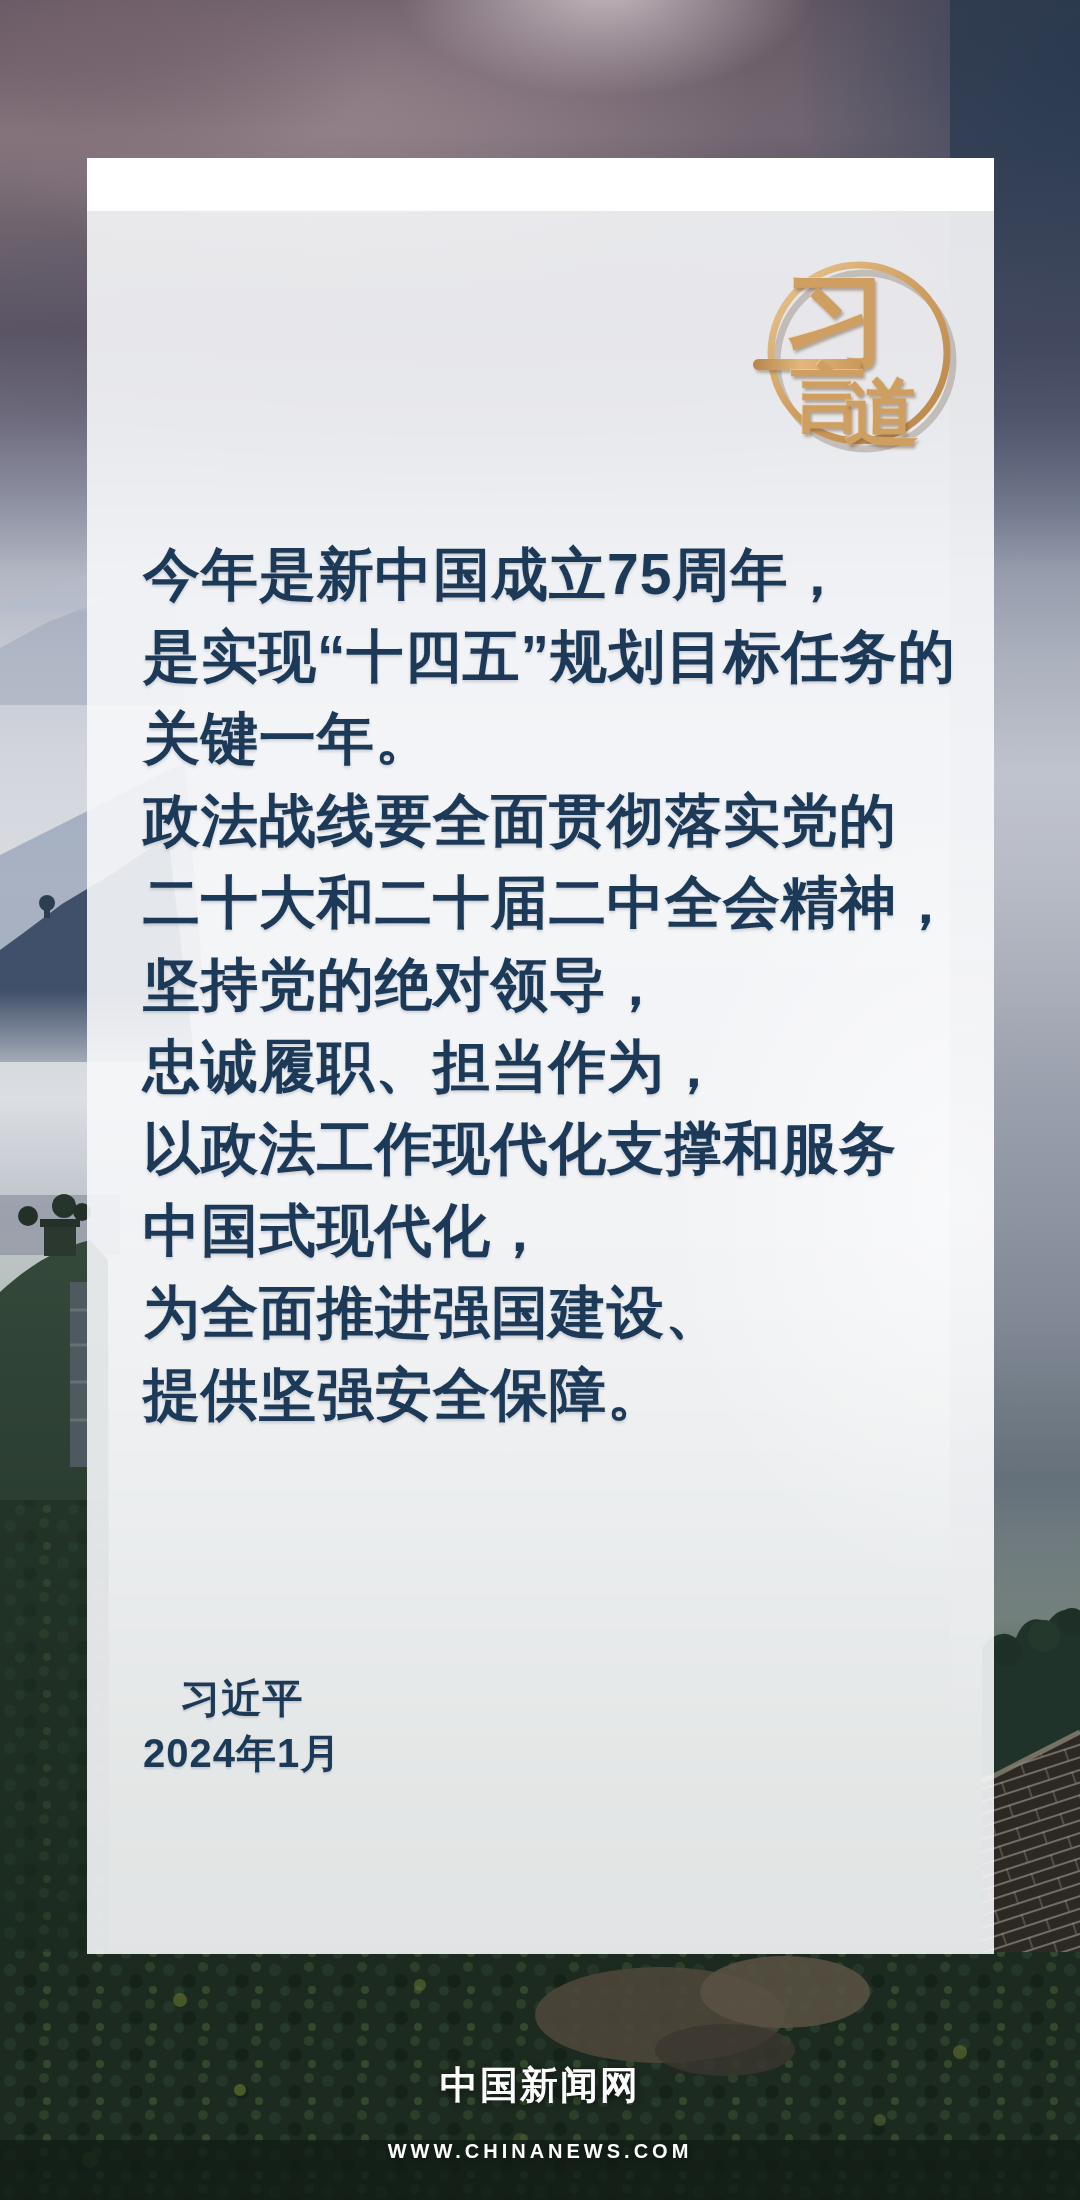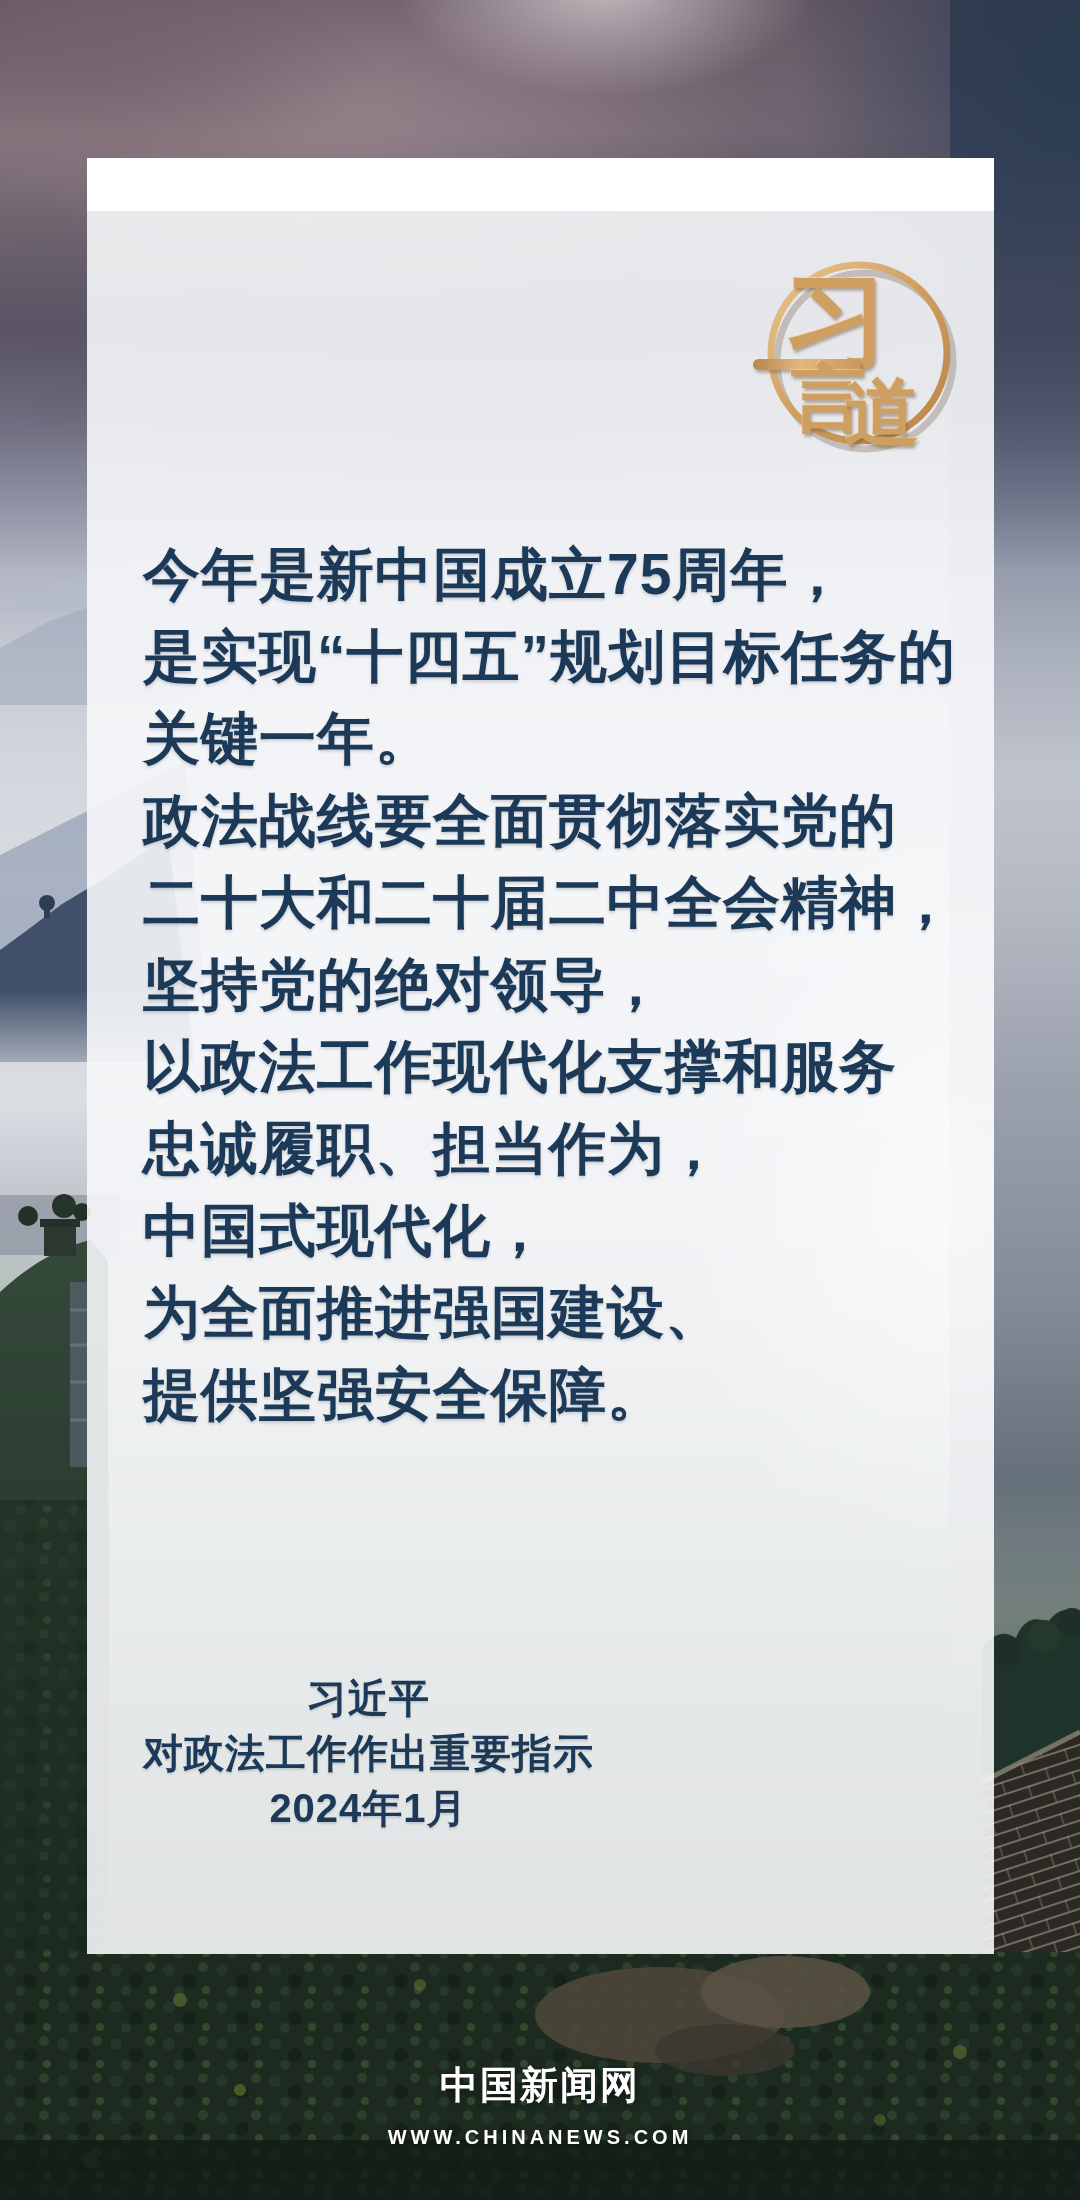--- a/index.html
+++ b/index.html
@@ -95,21 +95,21 @@
   
   .brand{
     position:absolute; left:0; right:0; top:2052px; text-align:center; color:#ffffff;
   }
   .brand-logo{
     font-family:"DejaVu Serif","Liberation Serif",serif;
     font-size:38px; font-weight:700; letter-spacing:2px; line-height:66px;
     text-shadow:0 2px 8px rgba(0,0,0,.45);
   }
   .brand-url{
-    margin-top:8px; font-size:20px; font-weight:700; letter-spacing:4px;
+    margin-top:22px; font-size:20px; font-weight:700; letter-spacing:4px;
     text-shadow:0 1px 5px rgba(0,0,0,.45);
   }
 </style>
 </head>
 <body>
 
 <div class="poster">
 
   <div class="bg-base"></div>
   <div class="bg-clouds"></div>
@@ -206,30 +206,29 @@
       <span class="badge-char badge-dao">道</span>
     </div>
 
     <div class="quote">
       <div class="line">今年是新中国成立75周年，</div>
       <div class="line">是实现“十四五”规划目标任务的</div>
       <div class="line">关键一年。</div>
       <div class="line">政法战线要全面贯彻落实党的</div>
       <div class="line">二十大和二十届二中全会精神，</div>
       <div class="line">坚持党的绝对领导，</div>
+      <div class="line">忠诚履职、担当作为，</div>
       <div class="line">以政法工作现代化支撑和服务</div>
-      <div class="line">忠诚履职、担当作为，</div>
       <div class="line">中国式现代化，</div>
       <div class="line">为全面推进强国建设、</div>
       <div class="line">提供坚强安全保障。</div>
     </div>
 
     <div class="attribution">
       <div>习近平</div>
-      <div>对政法工作作出重要指示</div>
       <div>2024年1月</div>
     </div>
   </div>
 
   <div class="brand">
     <div class="brand-logo">中国新闻网</div>
     <div class="brand-url">WWW.CHINANEWS.COM</div>
   </div>
 
 </div>

